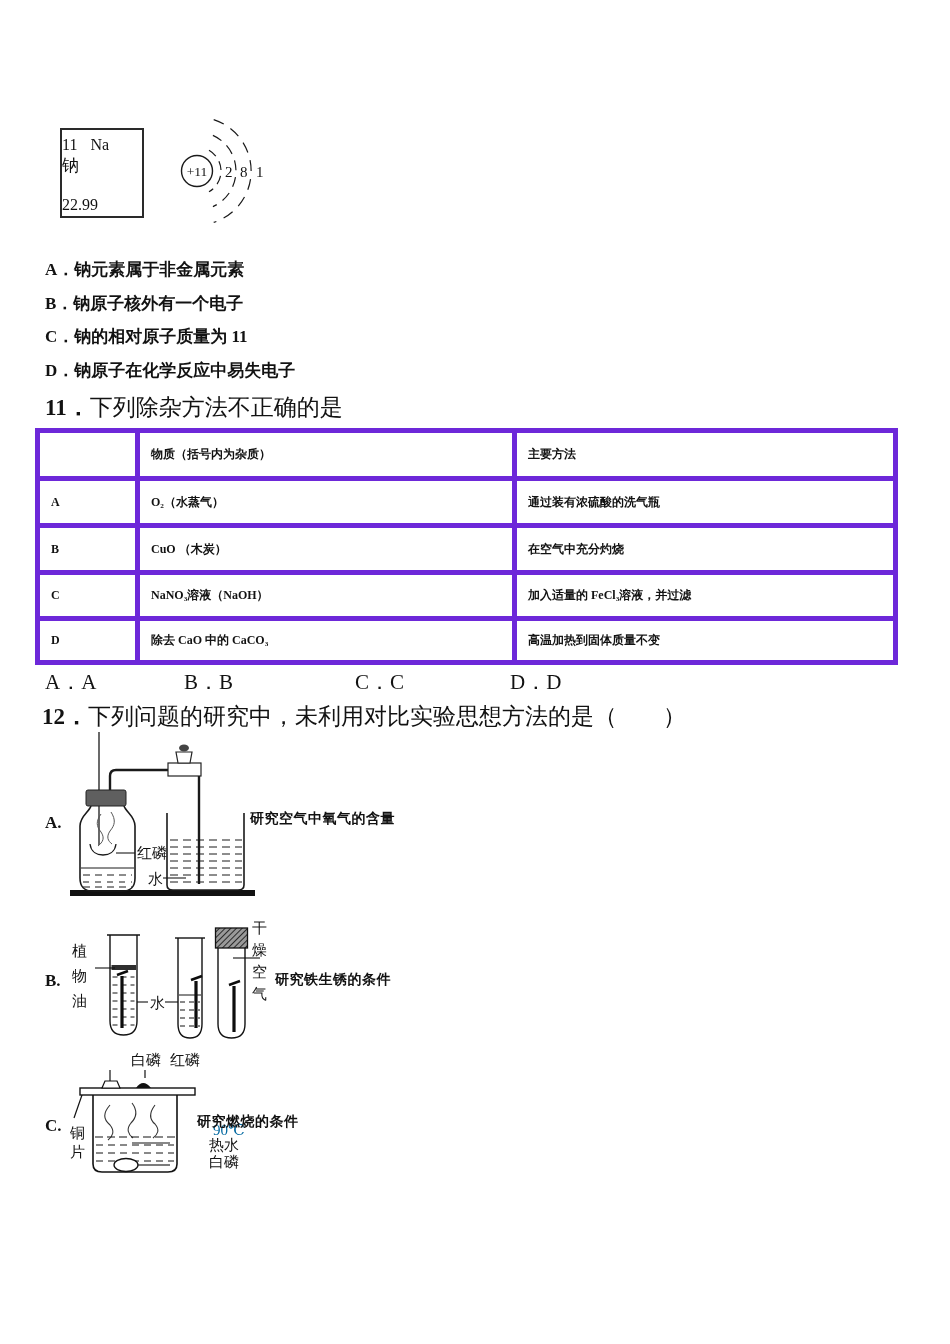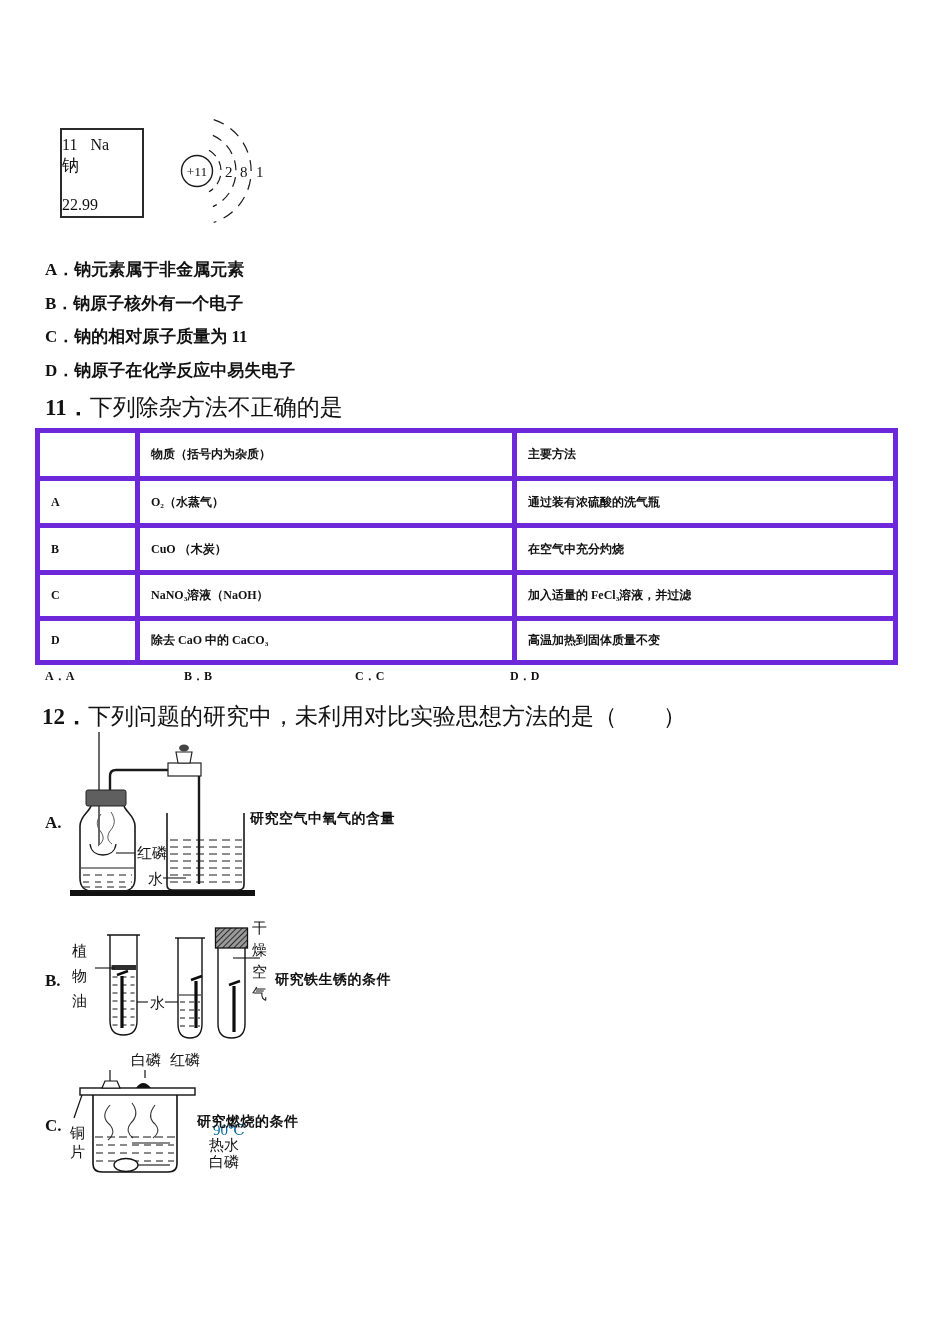--- a/index.html
+++ b/index.html
@@ -5,21 +5,21 @@
   html,body{margin:0;padding:0;}
   body{
     width:950px;height:1344px;position:relative;background:#ffffff;
     font-family:"Liberation Serif","DejaVu Serif",serif;color:#121212;
     overflow:hidden;
   }
   .abs{position:absolute;}
   .opt{font-size:17px;font-weight:bold;white-space:nowrap;}
   .qline{font-size:23px;white-space:nowrap;}
   .qnum{font-weight:bold;}
-  .ans{font-size:12px;font-weight:bold;white-space:nowrap;}
+  .ans{font-size:21px;font-weight:normal;white-space:nowrap;}
   .caption{font-size:14px;font-weight:bold;white-space:nowrap;letter-spacing:0.5px;}
   .dlabel{font-size:17px;font-weight:bold;}
   .slabel{font-size:15px;white-space:nowrap;margin-left:38px;}
   .vcol{display:flex;flex-direction:column;font-size:15px;line-height:19px;}
   .temp{color:#0369a1;}
 
   
   .element-box{
     left:60px;top:128px;width:84px;height:90px;border:2px solid #2a2a2a;
     display:flex;flex-direction:column;justify-content:space-between;

